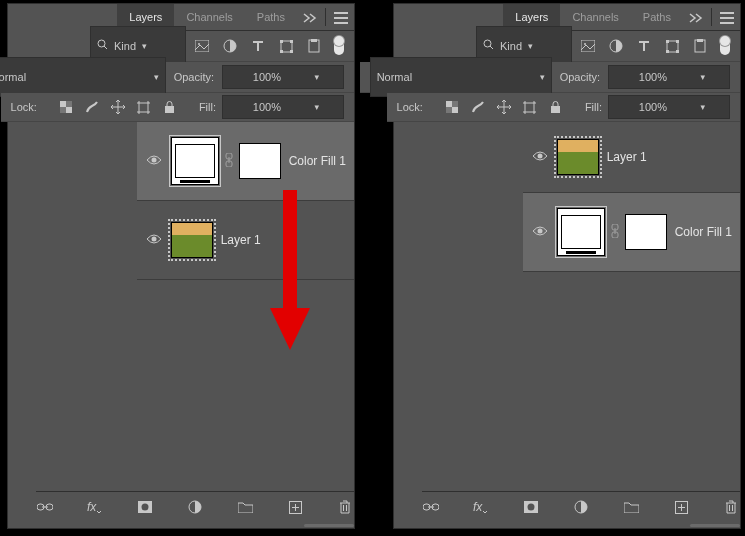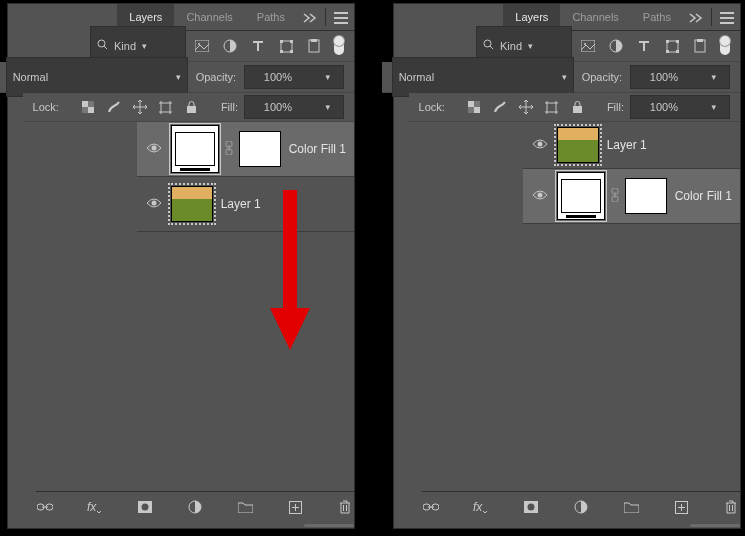--- a/index.html
+++ b/index.html
@@ -98,40 +98,40 @@
   .switch::after {
     content:""; position:absolute; width:10px; height:10px; border-radius:50%;
     background:#e6e6e6; top:-1px; left:0; box-shadow:0 0 0 1px #999;
   }
 
   .blend-dd { width: 168px; justify-content: space-between; }
   .lbl { color:#c8c8c8; }
   .pct-box {
     display:flex; align-items:center; height:22px;
     background:#3a3a3a; border:1px solid #2f2f2f;
-    padding:0 13px; gap:4px; cursor:pointer;
+    padding:0 24px; gap:4px; cursor:pointer;
   }
   .pct-box span { min-width:34px; text-align:right;}
   .pct-caret{font-size:9px;}
 
   .lock-row { gap:21px;}
   .lock-icons{display:flex;gap:10px;align-items:center;}
   .li{width:16px;height:16px;display:flex;align-items:center;justify-content:center;color:#c8c8c8;cursor:pointer;}
   .fill-wrap{margin-left:auto;display:flex;align-items:center;gap:6px;}
 
   
   .layer-list {
     flex: 1;
     background: #535353;
     overflow: hidden;
   }
   .layer {
     display:flex; align-items:center;
     height:54px;
-    padding:0 8px;
+    padding:12px 8px;
     gap:8px;
     border-bottom:1px solid #3c3c3c;
   }
   .layer.selected { background: #6a6a6a; }
   .eye { width:18px; text-align:center; font-size:14px; color:#c8c8c8; cursor:pointer;}
   .thumb-group{display:flex;align-items:center;gap:6px;}
   .thumb {
     width:40px; height:34px; background:#fff;
     border:1px solid #000;
     position:relative;

